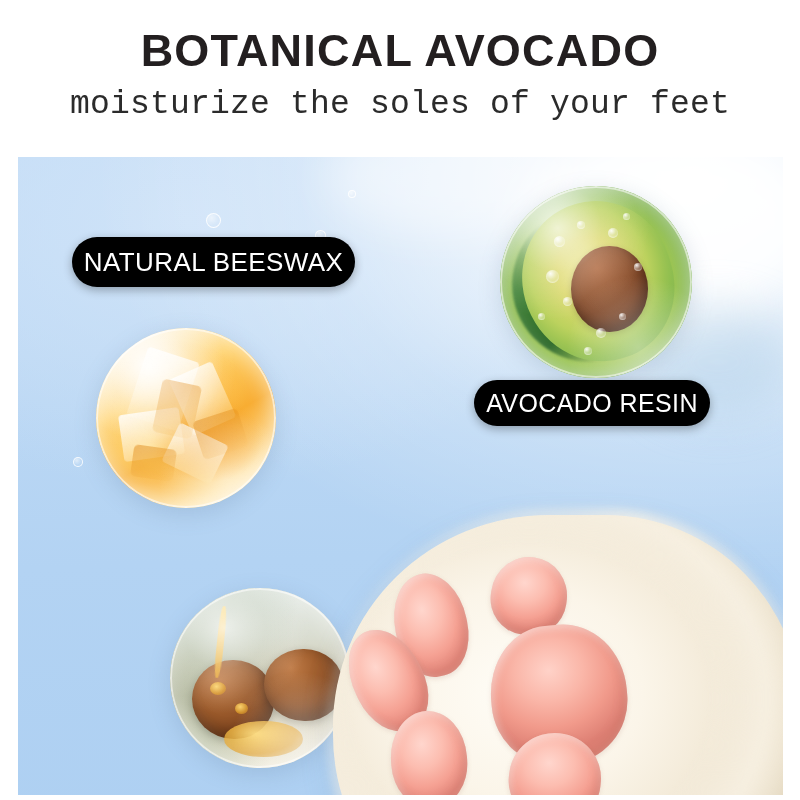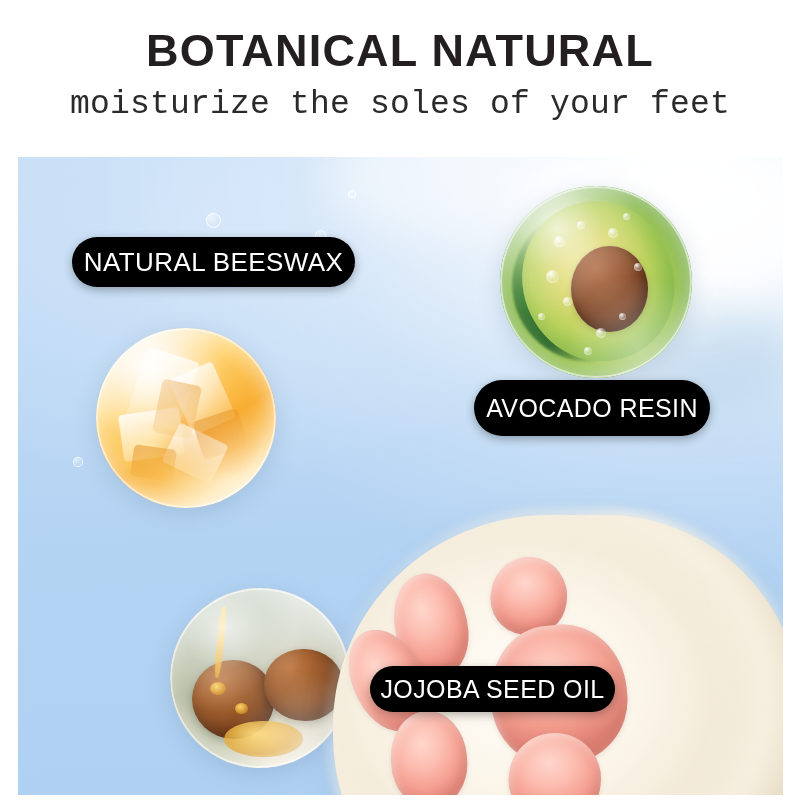--- a/index.html
+++ b/index.html
@@ -123,30 +123,30 @@
     background:radial-gradient(ellipse 70% 62% at 44% 32%, #ffd2c8 0%, #fab6a8 36%, #f19a8b 66%, #dd7f73 94%);}
 
   
   .pill{
     position:absolute;display:flex;align-items:center;justify-content:center;
     background:#000;color:#fff;border-radius:999px;
     font-size:26px;letter-spacing:.4px;white-space:nowrap;
     box-shadow:0 3px 10px rgba(0,0,0,.30);
   }
   #label-beeswax{left:72px;top:237px;width:283px;height:50px;}
-  #label-avocado{left:474px;top:380px;width:236px;height:56px;font-size:25px;}
+  #label-avocado{left:474px;top:380px;width:236px;height:46px;font-size:25px;}
   #label-jojoba{left:370px;top:666px;width:245px;height:46px;font-size:25px;}
 </style>
 </head>
 <body>
 
 <div class="poster">
 
   <div class="header">
-    <div class="headline">BOTANICAL NATURAL</div>
+    <div class="headline">BOTANICAL AVOCADO</div>
     <div class="subhead">moisturize the soles of your feet</div>
   </div>
 
   <div class="panel">
 
     <div class="mist m1"></div>
     <div class="mist m2"></div>
     <div class="mist m3"></div>
     <div class="mist m4"></div>
 
@@ -204,18 +204,15 @@
     </div>
 
     <div class="pill" id="label-beeswax" style="left:54px;top:80px;">
       <span>NATURAL BEESWAX</span>
     </div>
 
     <div class="pill" id="label-avocado" style="left:456px;top:223px;">
       <span>AVOCADO RESIN</span>
     </div>
 
-    <div class="pill" id="label-jojoba" style="left:352px;top:509px;">
-      <span>JOJOBA SEED OIL</span>
-    </div>
 
   </div>
 </div>
 
 </body></html>

